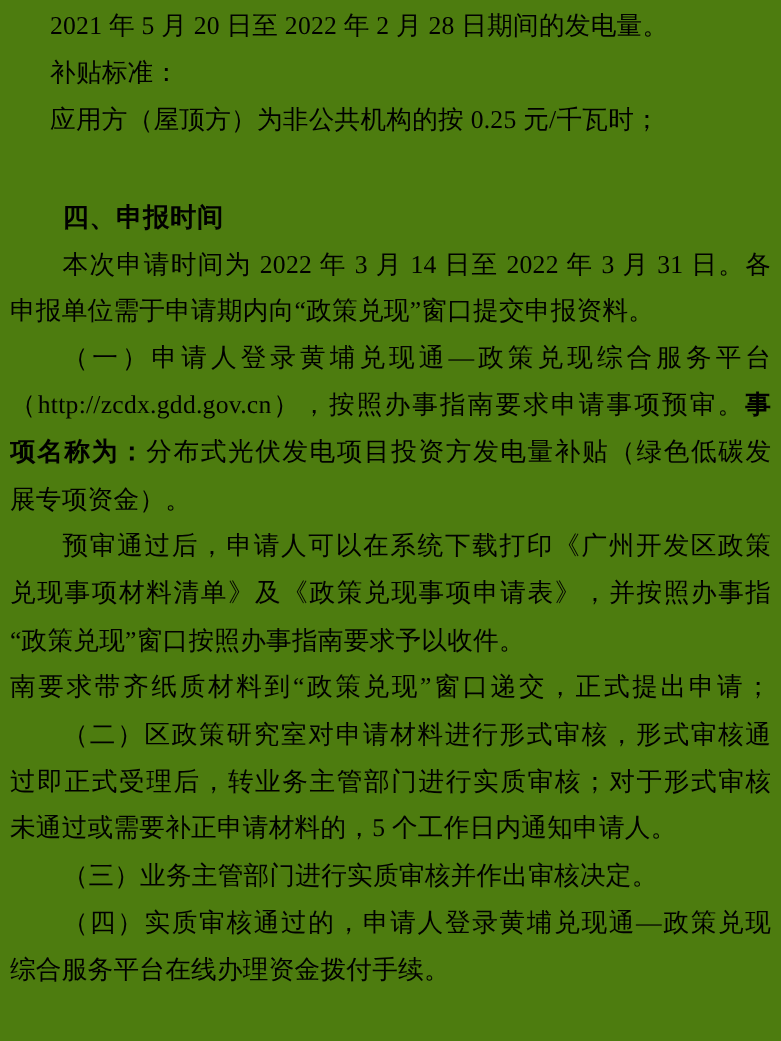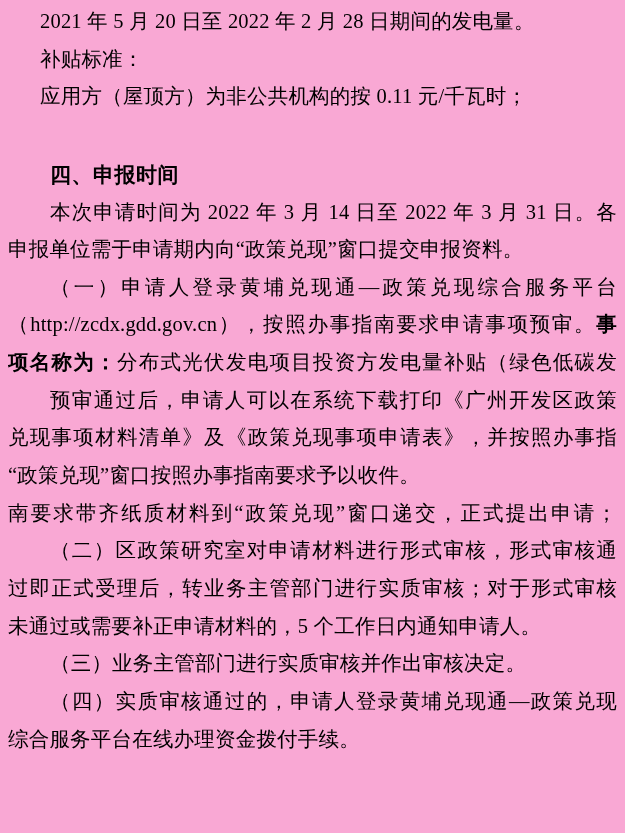--- a/index.html
+++ b/index.html
@@ -12,21 +12,21 @@
     height: 833px;
     overflow: hidden;
     color: #000000;
     font-family: "Liberation Serif", "DejaVu Serif", serif;
   }
   .page {
     box-sizing: border-box;
     width: 625px;
     height: 833px;
     padding: 3px 8px 0 8px;
-    background: #f9a8d4;
+    background: #4d7c0f;
   }
   .line {
     font-size: 20.5px;
     height: 37.65px;
     line-height: 37.65px;
     white-space: nowrap;
     overflow: hidden;
     letter-spacing: 0.2px;
   }
   
@@ -47,27 +47,28 @@
   }
   .b { font-weight: 700; }
   .kai { font-family: Liberation Mono, monospace; }
 </style>
 </head>
 <body>
 
 <div class="page">
     <div class="line indent1"><span>2021 年 5 月 20 日至 2022 年 2 月 28 日期间的发电量。</span></div>
     <div class="line indent1"><span>补贴标准：</span></div>
-    <div class="line indent1"><span>应用方（屋顶方）为非公共机构的按 0.11 元/千瓦时；</span></div>
+    <div class="line indent1"><span>应用方（屋顶方）为非公共机构的按 0.25 元/千瓦时；</span></div>
     <div class="line indent2 heading"><span>四、申报时间</span></div>
     <div class="line indent2 fill"><span>本次申请时间为 2022 年 3 月 14 日至 2022 年 3 月 31 日。各</span></div>
     <div class="line indent0"><span>申报单位需于申请期内向“政策兑现”窗口提交申报资料。</span></div>
     <div class="line indent2 fill"><span>（一）申请人登录黄埔兑现通—政策兑现综合服务平台</span></div>
     <div class="line indent0 fill"><span>（http://zcdx.gdd.gov.cn），按照办事指南要求申请事项预审。</span><span class="b">事</span></div>
     <div class="line indent0 fill"><span class="b">项名称为：</span><span class="kai">分布式光伏发电项目投资方发电量补贴（绿色低碳发</span></div>
+    <div class="line indent0"><span class="kai">展专项资金）。</span></div>
     <div class="line indent2 fill"><span>预审通过后，申请人可以在系统下载打印《广州开发区政策</span></div>
     <div class="line indent0 fill"><span>兑现事项材料清单》及《政策兑现事项申请表》，并按照办事指</span></div>
     <div class="line indent0"><span>“政策兑现”窗口按照办事指南要求予以收件。</span></div>
     <div class="line indent0 fill"><span>南要求带齐纸质材料到“政策兑现”窗口递交，正式提出申请；</span></div>
     <div class="line indent2 fill"><span>（二）区政策研究室对申请材料进行形式审核，形式审核通</span></div>
     <div class="line indent0 fill"><span>过即正式受理后，转业务主管部门进行实质审核；对于形式审核</span></div>
     <div class="line indent0"><span>未通过或需要补正申请材料的，5 个工作日内通知申请人。</span></div>
     <div class="line indent2"><span>（三）业务主管部门进行实质审核并作出审核决定。</span></div>
     <div class="line indent2 fill"><span>（四）实质审核通过的，申请人登录黄埔兑现通—政策兑现</span></div>
     <div class="line indent0"><span>综合服务平台在线办理资金拨付手续。</span></div>

